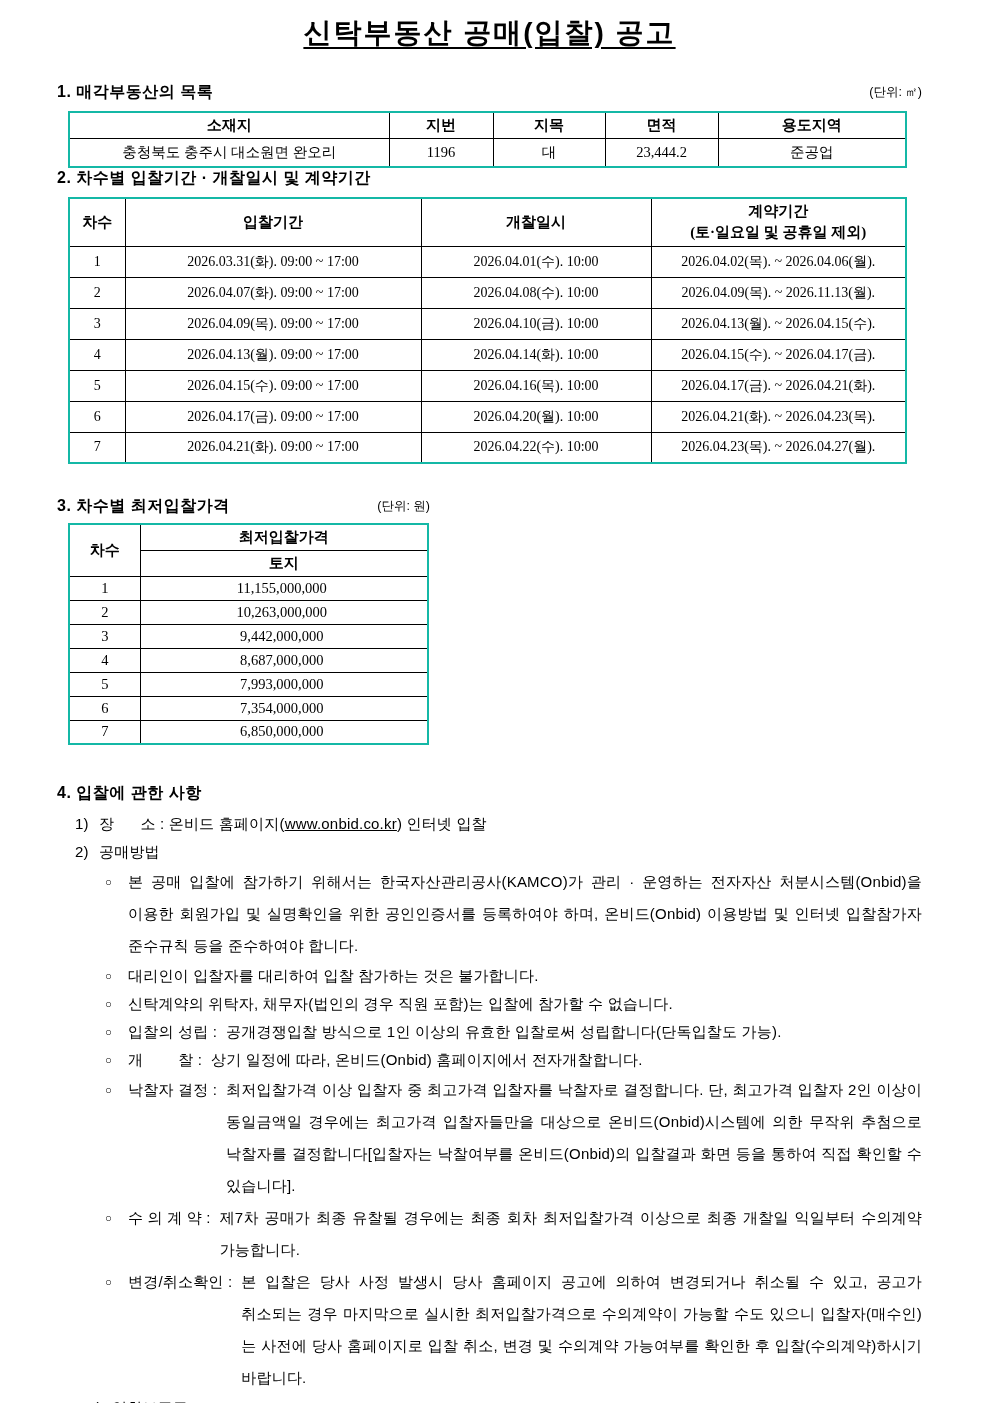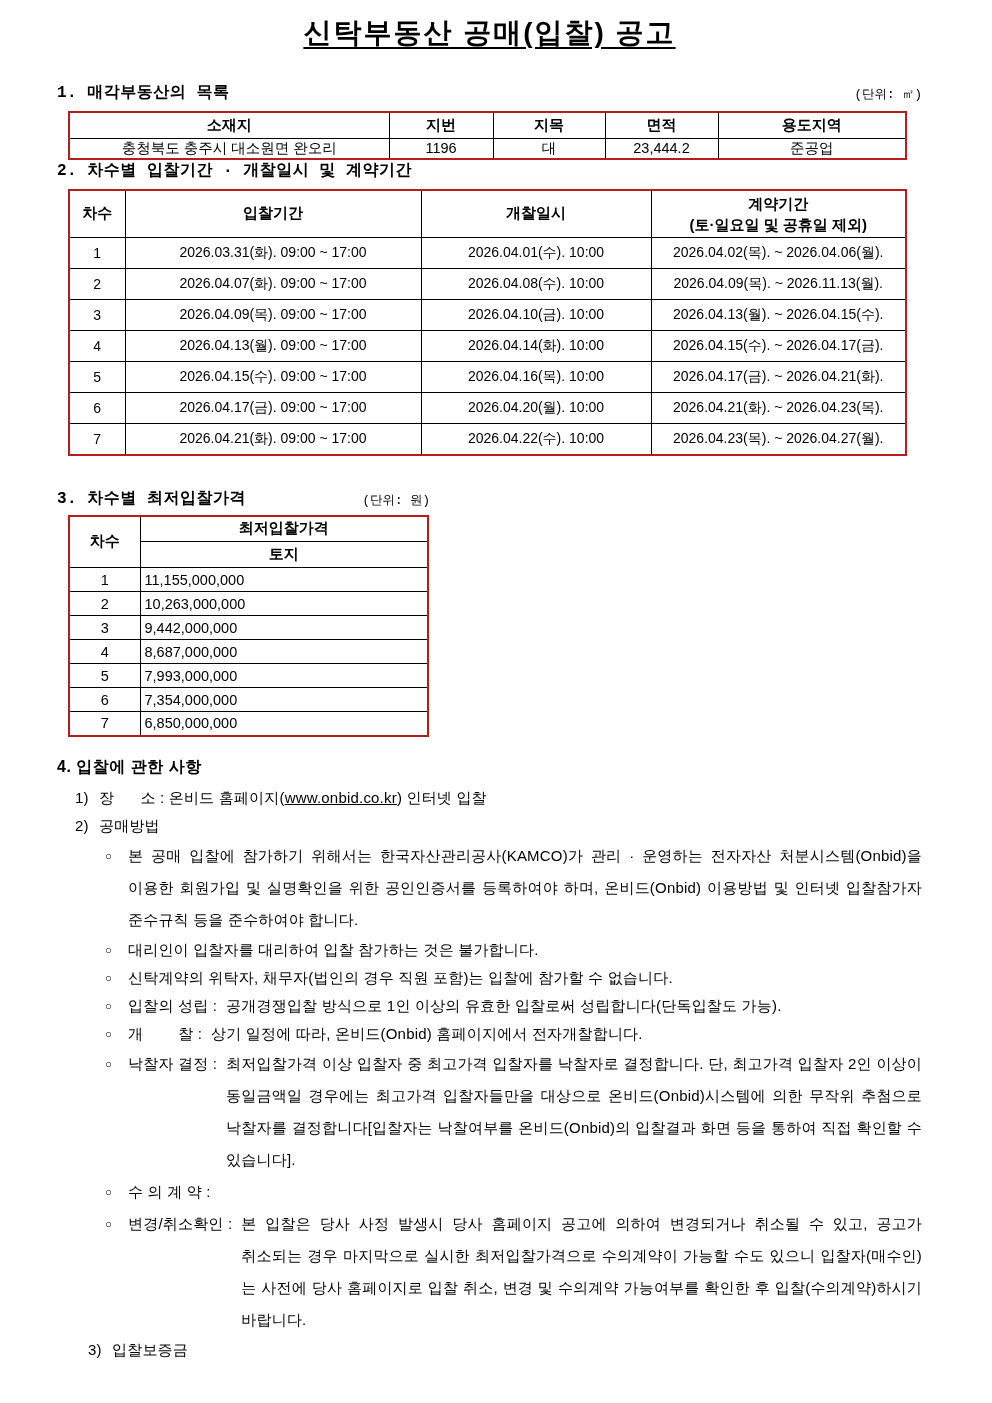--- a/index.html
+++ b/index.html
@@ -23,61 +23,61 @@
   }
   .doc-title .u {
     text-decoration: underline;
     text-underline-offset: 5px;
   }
 
   
   .sec-row {
     display: flex;
     justify-content: space-between;
-    align-items: flex-end;
-    font-family: Liberation Mono, monospace;
+    align-items: center;
   }
   .sec-heading { font-size: 16px; font-weight: 700; letter-spacing: 0.5px; }
   .unit { font-size: 12.5px; font-weight: 400; }
 
   .sec1-row { margin-top: 30px; }
   .sec2-row { }
   .sec3-row { margin-top: 32px; width: 373px; }
-  .sec4-heading { margin-top: 20px; }
+  .sec4-heading { margin-top: 38px; }
 
   
   table {
     border-collapse: collapse;
     table-layout: fixed;
     margin: 8px 0 0 11px;
-    border: 2px solid #b91c1c;
+    border: 2px solid #14b8a6;
+    font-family: Liberation Serif, serif;
   }
   th, td {
     border: 1px solid #000;
     text-align: center;
     padding: 0 4px;
     overflow: hidden;
     font-size: 14.5px;
   }
   th { font-weight: 700; font-size: 15px; }
 
   .t1 { width: 837px; }
   .t1 th { height: 26px; }
-  .t1 td { height: 20px; }
+  .t1 td { height: 29px; }
 
   .t2 { width: 837px; }
   .t2 th { height: 48px; }
   .t2 td { height: 31px; font-size: 14px; }
   .t2 .hdr-2line { line-height: 21px; }
 
   .t3 { width: 359px; margin-top: 6px; }
   .t3 th { height: 26px; }
   .t3 td { height: 24px; font-size: 14.5px; }
   .t3 td.num-cell { }
-  .t3 td.price-cell { text-align: left; padding-right: 8px; }
+  .t3 td.price-cell { text-align: center; padding-right: 8px; }
 
   
   .s4 { font-size: 15px; line-height: 28px; letter-spacing: 0.2px; }
   .num-row { display: flex; margin-left: 18px; }
   .num-row.first { margin-top: 6px; }
   .num-row.indent3 { margin-left: 31px; }
   .num { flex: none; width: 24px; }
   .pre { white-space: pre; }
   .link { text-decoration: underline; }
 
@@ -286,20 +286,21 @@
 
     <div class="bullet tall">
       <span class="marker">○</span>
       <span class="b-label">낙찰자 결정 :</span>
       <div class="b-body">최저입찰가격 이상 입찰자 중 최고가격 입찰자를 낙찰자로 결정합니다. 단, 최고가격 입찰자 2인 이상이 동일금액일 경우에는 최고가격 입찰자들만을 대상으로 온비드(Onbid)시스템에 의한 무작위 추첨으로 낙찰자를 결정합니다[입찰자는 낙찰여부를 온비드(Onbid)의 입찰결과 화면 등을 통하여 직접 확인할 수 있습니다].</div>
     </div>
 
     <div class="bullet tall">
       <span class="marker">○</span>
       <span class="b-label">수 의 계 약 :</span>
+      <div class="b-body">제7차 공매가 최종 유찰될 경우에는 최종 회차 최저입찰가격 이상으로 최종 개찰일 익일부터 수의계약 가능합니다.</div>
     </div>
 
     <div class="bullet tall">
       <span class="marker">○</span>
       <span class="b-label">변경/취소확인 :</span>
       <div class="b-body">본 입찰은 당사 사정 발생시 당사 홈페이지 공고에 의하여 변경되거나 취소될 수 있고, 공고가 취소되는 경우 마지막으로 실시한 최저입찰가격으로 수의계약이 가능할 수도 있으니 입찰자(매수인)는 사전에 당사 홈페이지로 입찰 취소, 변경 및 수의계약 가능여부를 확인한 후 입찰(수의계약)하시기 바랍니다.</div>
     </div>
 
     <div class="num-row indent3">
       <span class="num">3)</span>

